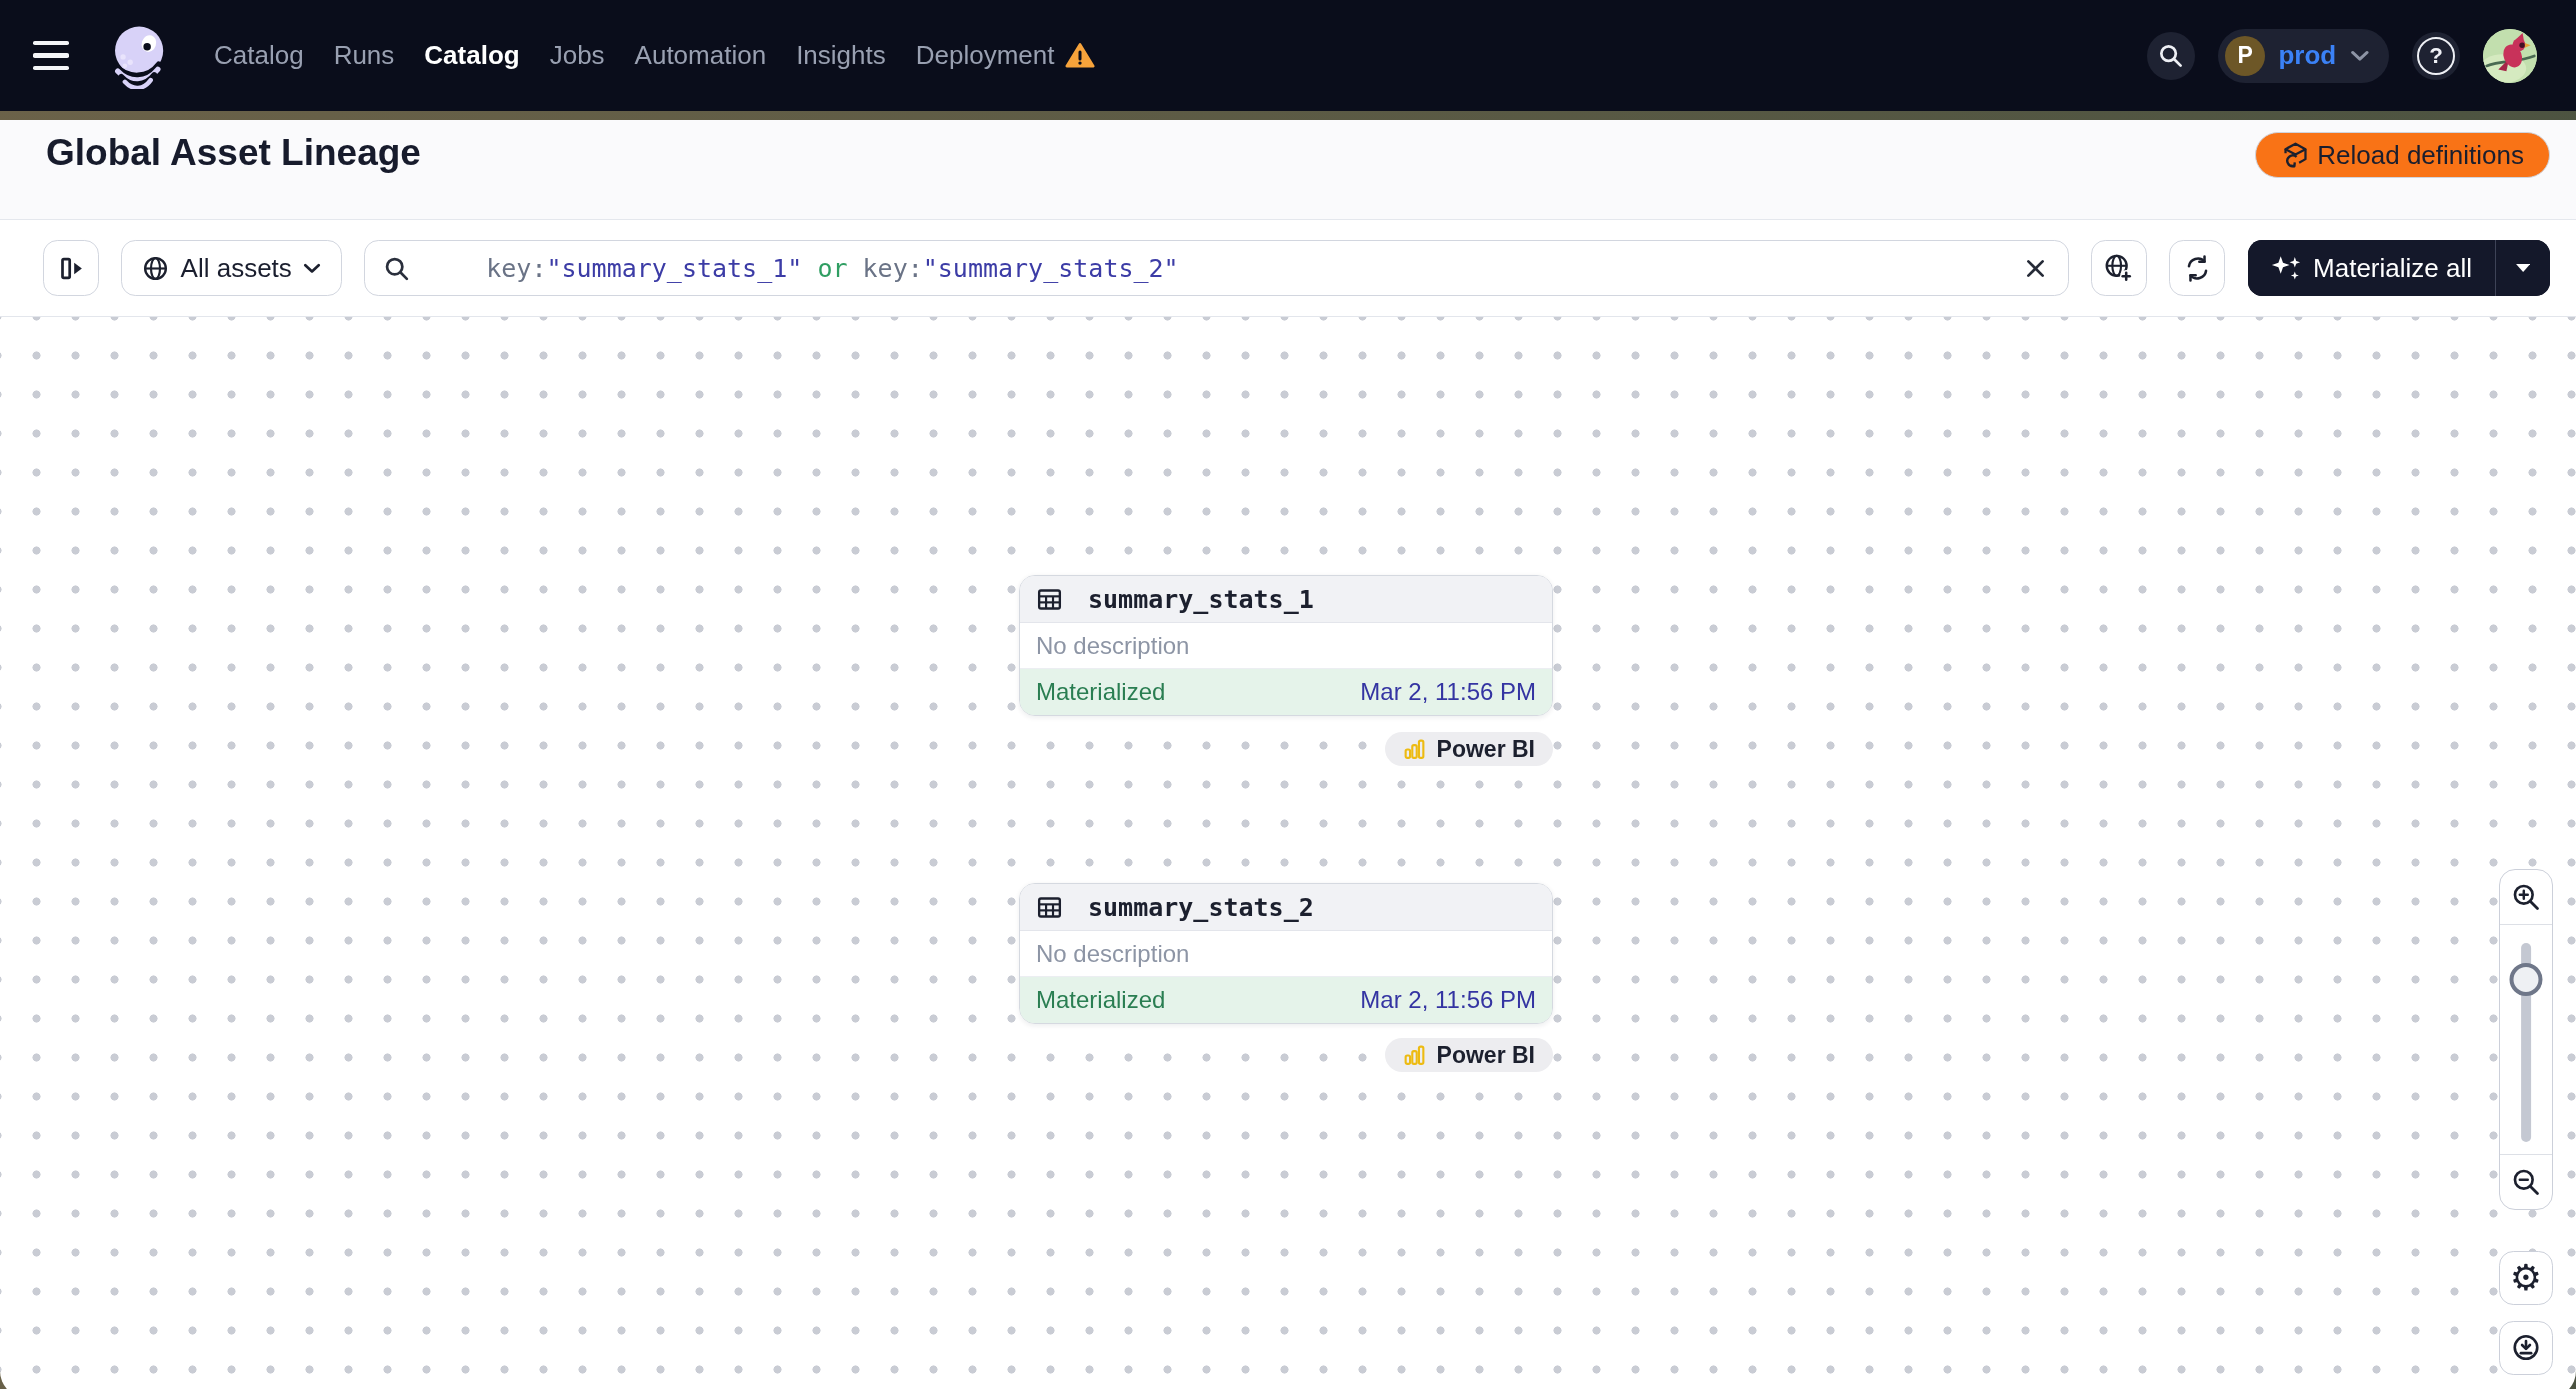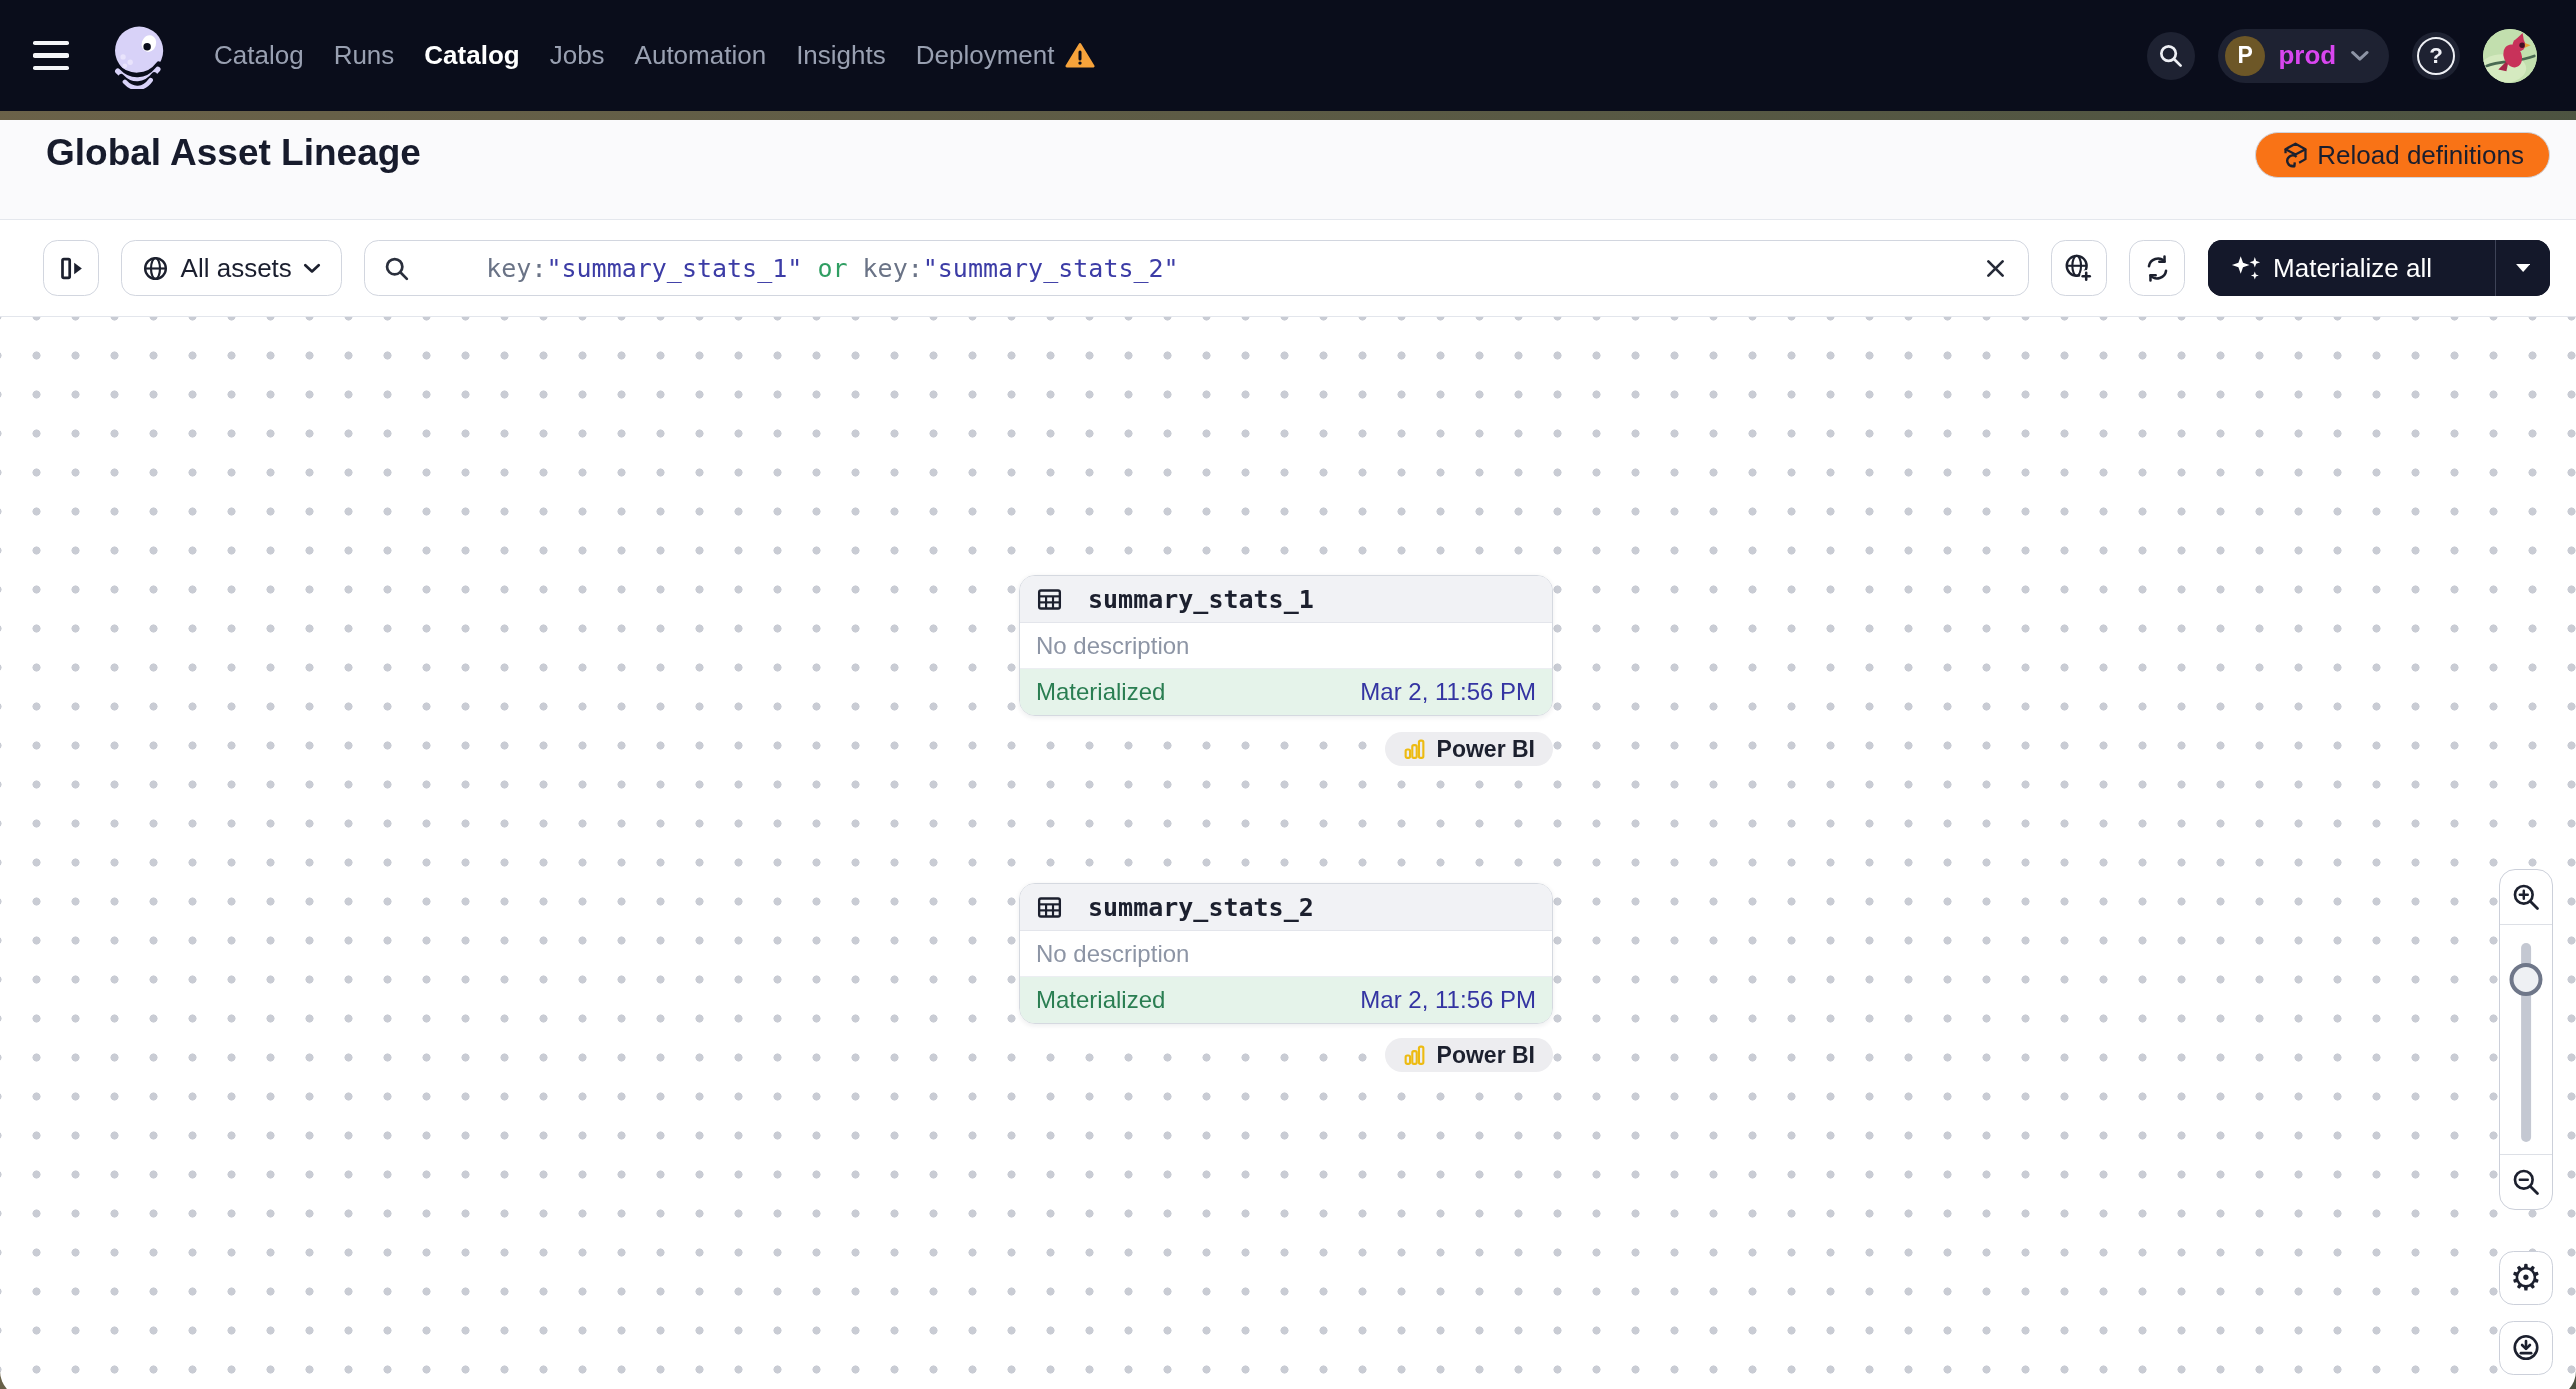--- a/index.html
+++ b/index.html
@@ -19,21 +19,21 @@
   .hamburger { width: 50px; height: 39px; display: flex; flex-direction: column; justify-content: center; gap: 8px; background: none; border: none; cursor: pointer; margin-right: 24px; }
   .hamburger span { display: block; width: 36px; height: 4.5px; background: #f4f5f8; border-radius: 1.8px; }
   .logo { width: 66px; height: 66px; margin-right: 41px; flex: none; }
   .nav-items { display: flex; align-items: center; gap: 30px; }
   .nav-item { font-size: 26px; font-weight: 500; color: #99a0b1; background: none; border: none; cursor: pointer; font-family: inherit; display: flex; align-items: center; gap: 10.7px; }
   .nav-item.active { color: #ffffff; font-weight: 700; }
   .nav-right { margin-left: auto; display: flex; align-items: center; gap: 23px; }
   .circle-btn { width: 48px; height: 48px; border-radius: 50%; background: #1e2232; border: none; display: flex; align-items: center; justify-content: center; cursor: pointer; }
   .env-pill { height: 54px; border-radius: 27px; background: #1e2232; border: none; display: flex; align-items: center; gap: 13.4px; padding: 0 19.7px 0 7.2px; cursor: pointer; }
   .env-avatar { width: 40px; height: 40px; border-radius: 50%; background: #6d5727; color: #fff; font-size: 23px; font-weight: 700; display: flex; align-items: center; justify-content: center; }
-  .env-label { color: #d946ef; font-size: 26px; font-weight: 600; }
+  .env-label { color: #3b82f6; font-size: 26px; font-weight: 600; }
   .help-glyph { width: 38px; height: 38px; border: 2.7px solid #eef0f5; border-radius: 50%; color: #eef0f5; font-size: 22.3px; font-weight: 700; display: flex; align-items: center; justify-content: center; }
   .user-avatar { width: 54px; height: 54px; border-radius: 50%; overflow: hidden; border: none; padding: 0; background: #c2dfae; cursor: pointer; flex: none; }
 
   
   .page-header {
     height: 100px; background: #fafafc; border-bottom: 1.8px solid #e4e7ed;
     display: flex; align-items: flex-start; padding: 12px 26px 0 46px; margin-top: 9px;
   }
   .page-title { font-size: 37px; font-weight: 600; color: #171b2c; }
   .reload-btn {
@@ -57,21 +57,21 @@
   .search-box {
     flex: 1; height: 56px; border: 1.8px solid #d2d6df; border-radius: 14.3px; background: #fff;
     display: flex; align-items: center; gap: 12.5px; padding: 0 14.3px 0 18px;
     font-family: "DejaVu Sans Mono", monospace; font-size: 25px; white-space: pre; cursor: text; text-align: center;
   }
   .query { flex: 1; display: flex; align-items: center; overflow: hidden; }
   .q-key { color: #6a7386; }
   .q-value { color: #3c3ca6; }
   .q-op { color: #2f9e62; }
   .clear-btn { background: none; border: none; cursor: pointer; display: flex; align-items: center; padding: 5.4px; }
-  .mat-split { height: 56px; display: flex; flex: none; border-radius: 14.3px; overflow: hidden; background: #14182a; gap: 40px; }
+  .mat-split { height: 56px; display: flex; flex: none; border-radius: 14.3px; overflow: hidden; background: #14182a; }
   .mat-main { background: #14182a; border: none; color: #fff; font-size: 26px; font-weight: 500; font-family: inherit; display: flex; align-items: center; gap: 12.5px; padding: 0 23px; cursor: pointer; }
   .mat-caret { width: 55px; background: #14182a; border: none; border-left: 1.8px solid #3e4357; display: flex; align-items: center; justify-content: center; cursor: pointer; }
 
   
   .canvas {
     position: relative; height: 1081px; overflow: hidden;
     border-radius: 0 0 27px 27px;
     background-color: #ffffff;
     background-image: radial-gradient(circle, #c9ccd4 3.8px, transparent 4.3px);
     background-size: 39px 39px;

